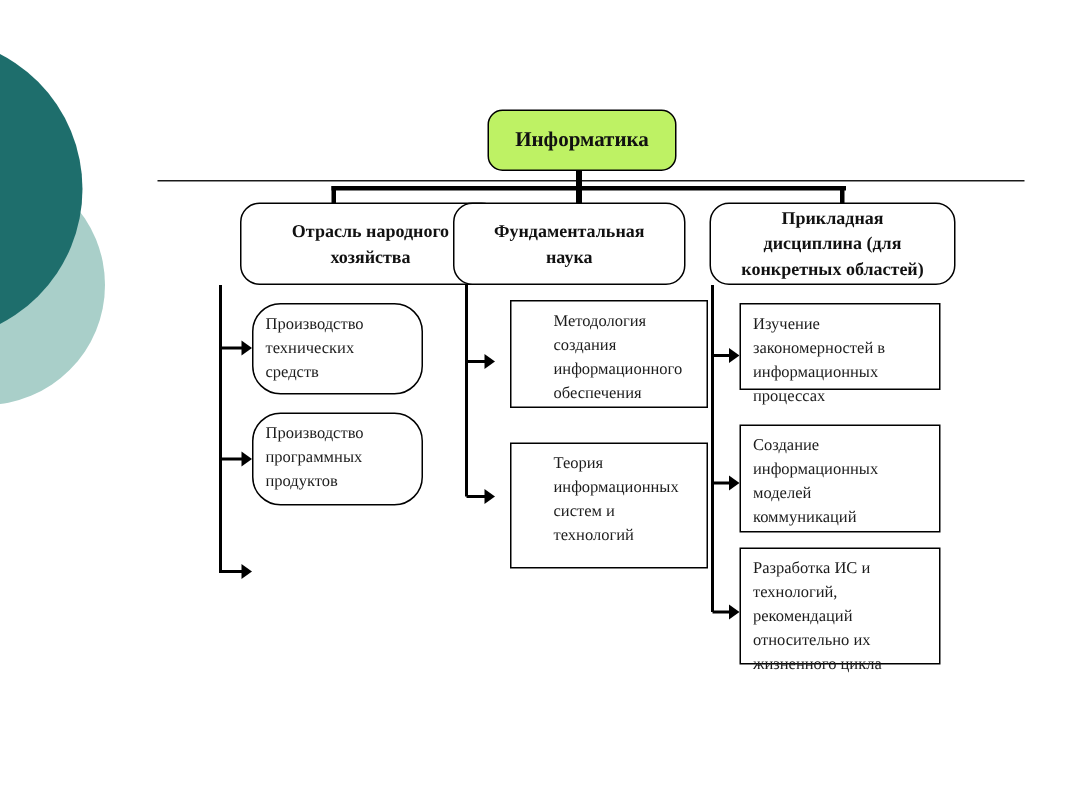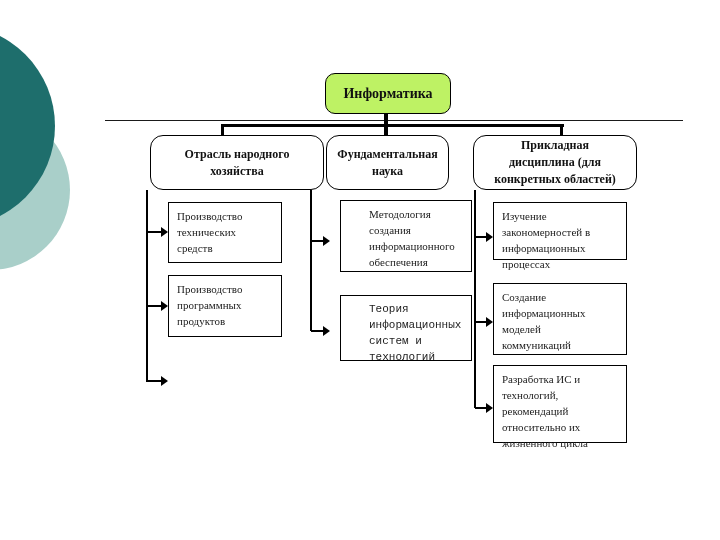--- a/index.html
+++ b/index.html
@@ -23,40 +23,40 @@
     border:1.4px solid #000;border-radius:10px;background:#bef264;
     display:flex;align-items:center;justify-content:center;
     font-weight:bold;font-size:14px;
   }
   .hbox{
     position:absolute;top:135px;height:55px;border:1.4px solid #000;border-radius:13px;
     background:#fff;display:flex;align-items:center;justify-content:center;text-align:center;
     font-weight:bold;font-size:12px;line-height:17px;white-space:pre-line;box-sizing:border-box;
     padding:0 6px;
   }
-  .hbox.h1{left:150px;width:174px;}
-  .hbox.h2{left:326px;width:123px;}
+  .hbox.h1{left:160px;width:174px;}
+  .hbox.h2{left:302px;width:155px;}
   .hbox.h3{left:473px;width:164px;}
 
   .vline{position:absolute;width:2px;background:#000;}
   .vline.v1{left:146px;top:190px;height:192px;}
   .vline.v2{left:310px;top:190px;height:141px;}
   .vline.v3{left:474px;top:190px;height:218px;}
 
   .arrow{position:absolute;height:2px;background:#000;}
   .arrow::after{
     content:"";position:absolute;right:-6px;top:-4px;width:0;height:0;
     border-left:7px solid #000;border-top:5px solid transparent;border-bottom:5px solid transparent;
   }
 
   .cbox{
     position:absolute;border:1.2px solid #000;background:#fff;box-sizing:border-box;
     font-size:11px;line-height:16px;white-space:pre-line;padding:5px 6px 0 8px;color:#1c1c1c;
   }
-  .c1{left:168px;width:114px;}
+  .c1{left:168px;width:114px;border-radius:19px;}
   .c2{left:340px;width:132px;padding-left:28px;}
   .c3{left:493px;width:134px;}
 </style>
 </head>
 <body>
 
 <div class="slide">
 
   <div class="circle light"></div>
   <div class="circle dark"></div>
@@ -98,21 +98,21 @@
   <div class="cbox c1" style="top:202px;height:61px;">Производство
 технических
 средств</div>
   <div class="cbox c1" style="top:275px;height:62px;">Производство
 программных
 продуктов</div>
 
   <div class="cbox c2" style="top:200px;height:72px;">Методология создания
 информационного
 обеспечения</div>
-  <div class="cbox c2" style="top:295px;height:66px;font-family:Liberation Mono, monospace;">Теория
+  <div class="cbox c2" style="top:295px;height:84px;">Теория
 информационных
 систем и технологий</div>
 
   <div class="cbox c3" style="top:202px;height:58px;">Изучение
 закономерностей в
 информационных
 процессах</div>
   <div class="cbox c3" style="top:283px;height:72px;">Создание
 информационных
 моделей

